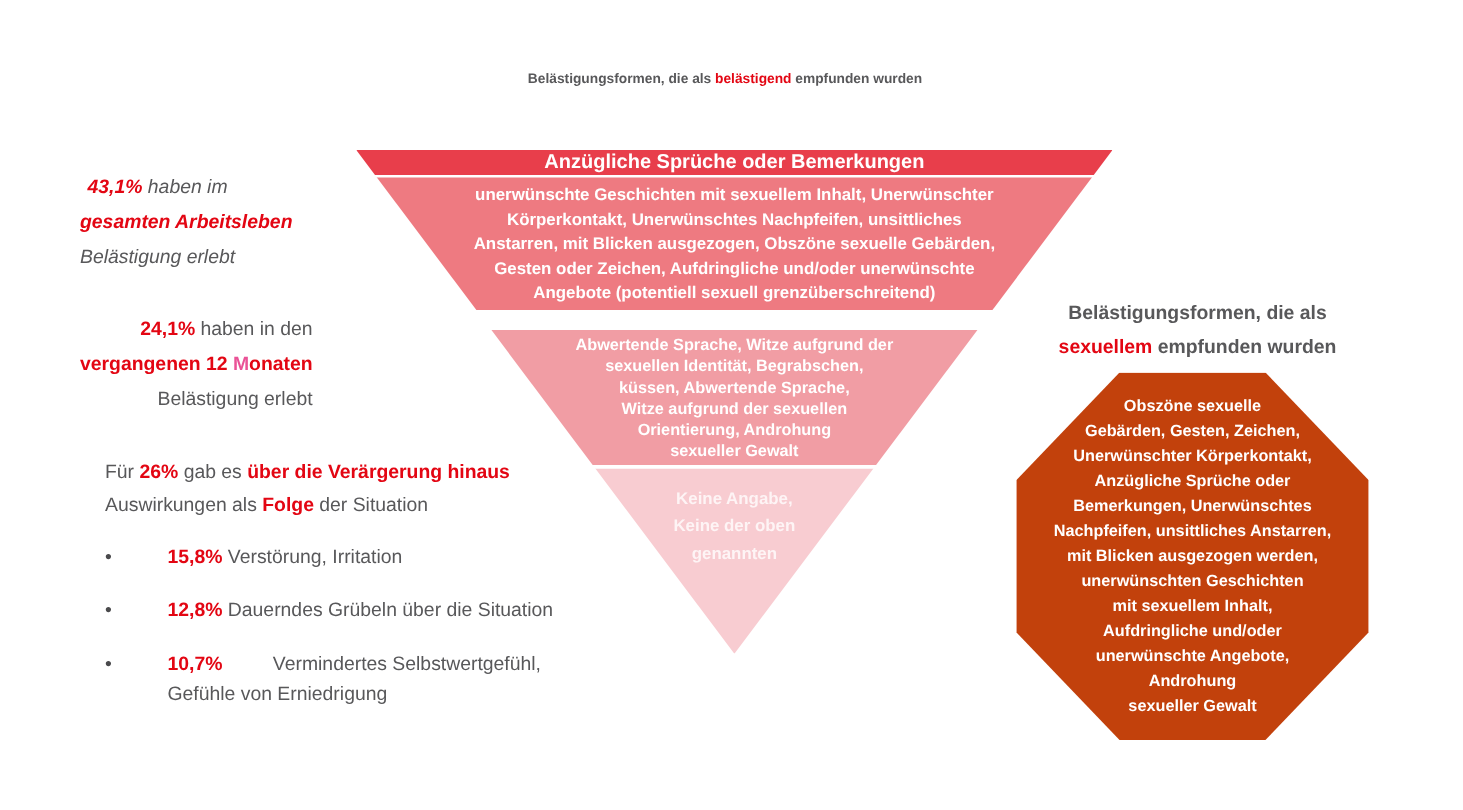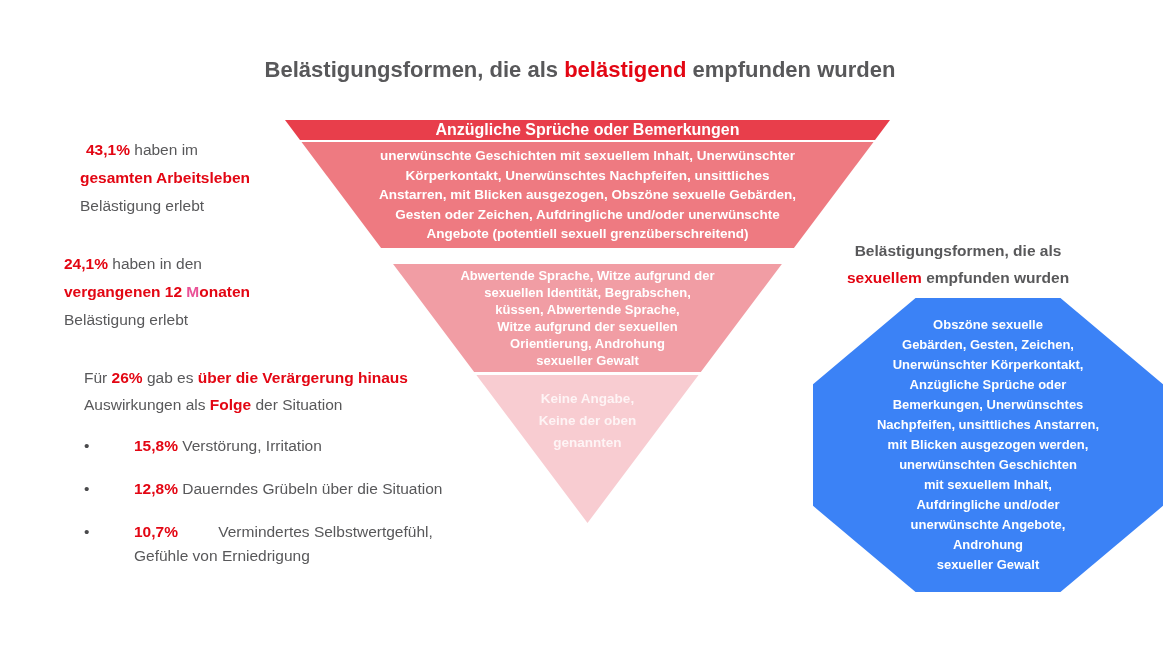--- a/index.html
+++ b/index.html
@@ -6,28 +6,28 @@
   #canvas{
     position:relative;width:1170px;height:648px;background:#ffffff;overflow:hidden;
     font-family:"Liberation Sans", sans-serif;
   }
   .abs{position:absolute;}
   .gray{color:#58585a;}
   .redb{color:#e30613;font-weight:700;}
   .pinkb{color:#ea5297;font-weight:700;}
 
   
-  .main-title{left:0;top:57px;width:1160px;text-align:center;font-size:22px;font-weight:700;color:#58585a;}
+  .main-title{left:0;top:57px;width:1160px;text-align:center;font-size:11px;font-weight:700;color:#58585a;}
   .right-title{left:803px;top:237px;width:310px;text-align:center;font-size:15.5px;font-weight:700;color:#58585a;line-height:27px;}
 
   
   .stat{font-size:15.5px;line-height:28px;color:#58585a;}
-  .stat1{left:80px;top:136px;}
+  .stat1{left:64px;top:136px;font-style:italic;}
   .stat1 .l1{padding-left:6px;}
-  .stat2{left:64px;top:250px;}
+  .stat2{left:64px;top:250px;text-align:right;}
   .stat3{left:64px;top:364px;line-height:27px;margin-left:20px;}
   .bullets{left:84px;top:434px;font-size:15.5px;color:#58585a;}
   .bullet-item{display:flex;line-height:24px;margin-bottom:19px;}
   .bullet-dot{width:14px;color:#4a4a4c;flex:0 0 14px;}
   .bullet-text{white-space:pre-line;margin-left:36px;}
 
   
   .pyramid{
     left:285px;top:120px;width:605px;height:403px;
     clip-path:polygon(0 0,100% 0,50% 100%);
@@ -36,21 +36,21 @@
   .band{position:absolute;left:0;width:100%;display:flex;justify-content:center;align-items:center;
         color:#ffffff;text-align:center;white-space:pre-line;}
   .band1{top:0;height:20px;background:#e83e4b;font-size:16px;font-weight:700;}
   .band2{top:22px;height:106px;background:#ee7a81;font-size:13.5px;font-weight:700;line-height:19.5px;}
   .band3{top:144px;height:108px;background:#f19da4;font-size:13px;font-weight:700;line-height:17px;}
   .band4{top:255px;height:148px;background:#f8ccd1;font-size:13.5px;font-weight:700;line-height:22px;
          align-items:flex-start;padding-top:13px;box-sizing:border-box;color:rgba(255,255,255,0.78);}
 
   
   .octagon{
-    left:813px;top:298px;width:350px;height:294px;background:#3b82f6;
+    left:813px;top:298px;width:282px;height:294px;background:#c2410c;
     clip-path:polygon(29.3% 0,70.7% 0,100% 29.3%,100% 70.7%,70.7% 100%,29.3% 100%,0 70.7%,0 29.3%);
     display:flex;align-items:center;justify-content:center;
     color:#ffffff;font-size:13px;font-weight:700;line-height:20px;text-align:center;white-space:pre-line;
   }
 </style>
 </head>
 <body>
 
 <div id="canvas">
 

